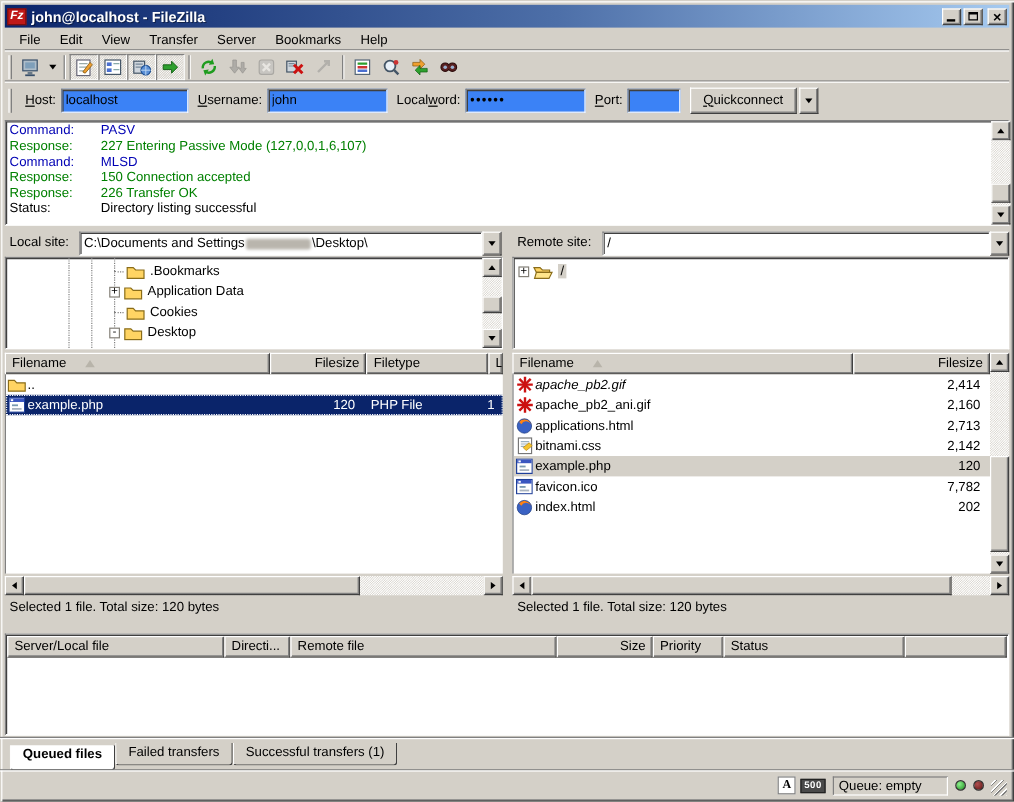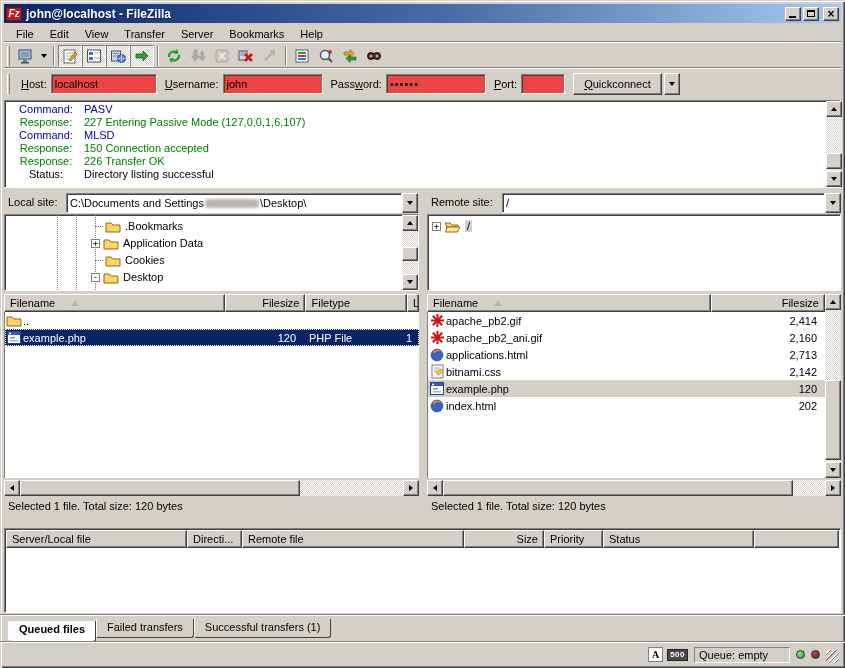--- a/index.html
+++ b/index.html
@@ -35,26 +35,26 @@
     background-image:linear-gradient(45deg,#fff 25%,transparent 25%,transparent 75%,#fff 75%),
     linear-gradient(45deg,#fff 25%,transparent 25%,transparent 75%,#fff 75%);
     background-size:2px 2px;background-position:0 0,1px 1px;background-color:#d4d0c8;}
   .tbtn.dd{width:13px;}
   .tbtn.dis svg{filter:grayscale(1) opacity(.45);}
   
   .quickbar{left:4px;top:70px;width:837px;height:27px;display:flex;align-items:center;}
   .qlabel{margin:0 4px 0 8px;white-space:nowrap;}
   .accel{text-decoration:underline;}
   .field{height:20px;border:1px solid;border-color:#808080 #fff #fff #808080;box-shadow:inset 1px 1px 0 #404040;
-    background:#ef4444;font-size:11px;padding:1px 3px;outline:none;}
+    background:#3b82f6;font-size:11px;padding:1px 3px;outline:none;}
   .qc-btn{height:22px;padding:0 10px;background:#d4d0c8;display:flex;align-items:center;margin-left:8px;
     border:1px solid;border-color:#fff #404040 #404040 #fff;box-shadow:inset -1px -1px 0 #808080;}
   .qc-dd{width:16px;height:22px;background:#d4d0c8;display:flex;align-items:center;justify-content:center;margin-left:2px;}
   
-  .log{left:4px;top:100px;width:837px;height:88px;padding:2px 18px 2px 3px;overflow:hidden;line-height:13px;text-align:center;}
+  .log{left:4px;top:100px;width:837px;height:88px;padding:2px 18px 2px 3px;overflow:hidden;line-height:13px;}
   .log-line{display:flex;white-space:nowrap;}
   .log-label{width:76px;flex:none;}
   .lc{color:#0000b4;}.lr{color:#008000;}.ls{color:#000;}
   
   .sb-v{width:16px;display:flex;flex-direction:column;}
   .sb-h{height:16px;display:flex;flex-direction:row;}
   .sbtn{width:16px;height:16px;flex:none;background:#d4d0c8;display:flex;align-items:center;justify-content:center;
     border:1px solid;border-color:#fff #404040 #404040 #fff;box-shadow:inset -1px -1px 0 #808080;}
   .track{flex:1;background-color:#fff;position:relative;
     background-image:linear-gradient(45deg,#d4d0c8 25%,transparent 25%,transparent 75%,#d4d0c8 75%),
@@ -260,21 +260,21 @@
     </div>
   </div>
   <div class="abs etch" style="left:4px;top:67px;width:837px;"></div>
 
   <div class="abs quickbar">
     <div class="grip"></div>
     <span class="qlabel"><span class="accel">H</span><span>ost:</span></span>
     <input class="field" style="width: 106px;" value="localhost">
     <span class="qlabel"><span class="accel">U</span><span>sername:</span></span>
     <input class="field" style="width: 100px;" value="john">
-    <span class="qlabel"><span>Pass</span><span class="accel">w</span><span>ord:</span></span>
+    <span class="qlabel"><span>Local</span><span class="accel">w</span><span>ord:</span></span>
     <input class="field" style="width: 100px; letter-spacing: 1px;" value="••••••">
     <span class="qlabel"><span class="accel">P</span><span>ort:</span></span>
     <input class="field" style="width: 44px;" value="">
     <div class="qc-btn">
         <span class="accel">Q</span>
         <span>uickconnect</span>
       </div>
     <div class="qc-dd raised">
         <span class="tri tri-dn"></span>
       </div>
@@ -452,21 +452,21 @@
       <span class="ic">
           <svg width="15" height="15">
             <g stroke="#cc1111" stroke-width="2">
               <line x1="7.5" y1="1" x2="7.5" y2="14"></line>
               <line x1="1" y1="7.5" x2="14" y2="7.5"></line>
               <line x1="2.8" y1="2.8" x2="12.2" y2="12.2"></line>
               <line x1="12.2" y1="2.8" x2="2.8" y2="12.2"></line>
             </g>
           </svg>
         </span>
-      <span style="flex:1;">apache_pb2.gif</span>
+      <span style="flex:1;font-style:italic;">apache_pb2.gif</span>
       <span class="cell-r" style="width:90px;">2,414</span>
     </div>
     <div class="lrow">
       <span class="ic">
           <svg width="15" height="15">
             <g stroke="#cc1111" stroke-width="2">
               <line x1="7.5" y1="1" x2="7.5" y2="14"></line>
               <line x1="1" y1="7.5" x2="14" y2="7.5"></line>
               <line x1="2.8" y1="2.8" x2="12.2" y2="12.2"></line>
               <line x1="12.2" y1="2.8" x2="2.8" y2="12.2"></line>
@@ -503,20 +503,33 @@
           <svg width="14" height="13">
             <rect x="0.5" y="0.5" width="13" height="12" fill="#fff" stroke="#1f3f99"></rect>
             <rect x="1" y="1" width="12" height="3" fill="#3a56c0"></rect>
             <rect x="2" y="1.7" width="2" height="1.6" fill="#fff"></rect>
             <rect x="3" y="6" width="5" height="1.5" fill="#7a9ab0"></rect>
             <rect x="3" y="9" width="8" height="1.5" fill="#aab4c0"></rect>
           </svg>
         </span>
       <span style="flex:1;">example.php</span>
       <span class="cell-r" style="width:90px;">120</span>
+    </div>
+    <div class="lrow">
+      <span class="ic">
+          <svg width="14" height="13">
+            <rect x="0.5" y="0.5" width="13" height="12" fill="#fff" stroke="#1f3f99"></rect>
+            <rect x="1" y="1" width="12" height="3" fill="#3a56c0"></rect>
+            <rect x="2" y="1.7" width="2" height="1.6" fill="#fff"></rect>
+            <rect x="3" y="6" width="5" height="1.5" fill="#7a9ab0"></rect>
+            <rect x="3" y="9" width="8" height="1.5" fill="#aab4c0"></rect>
+          </svg>
+        </span>
+      <span style="flex:1;">favicon.ico</span>
+      <span class="cell-r" style="width:90px;">7,782</span>
     </div>
     <div class="lrow">
       <span class="ic">
           <svg width="14" height="14">
             <circle cx="7" cy="7" r="6" fill="#3a62c4"></circle>
             <path d="M2.5 3.5 A6 6 0 0 1 13 7.5 A4.5 4.5 0 0 0 4.5 5.5 z" fill="#ff8214"></path>
             <circle cx="7" cy="7" r="6" fill="none" stroke="#1c3a80" stroke-width="0.6"></circle>
           </svg>
         </span>
       <span style="flex:1;">index.html</span>

